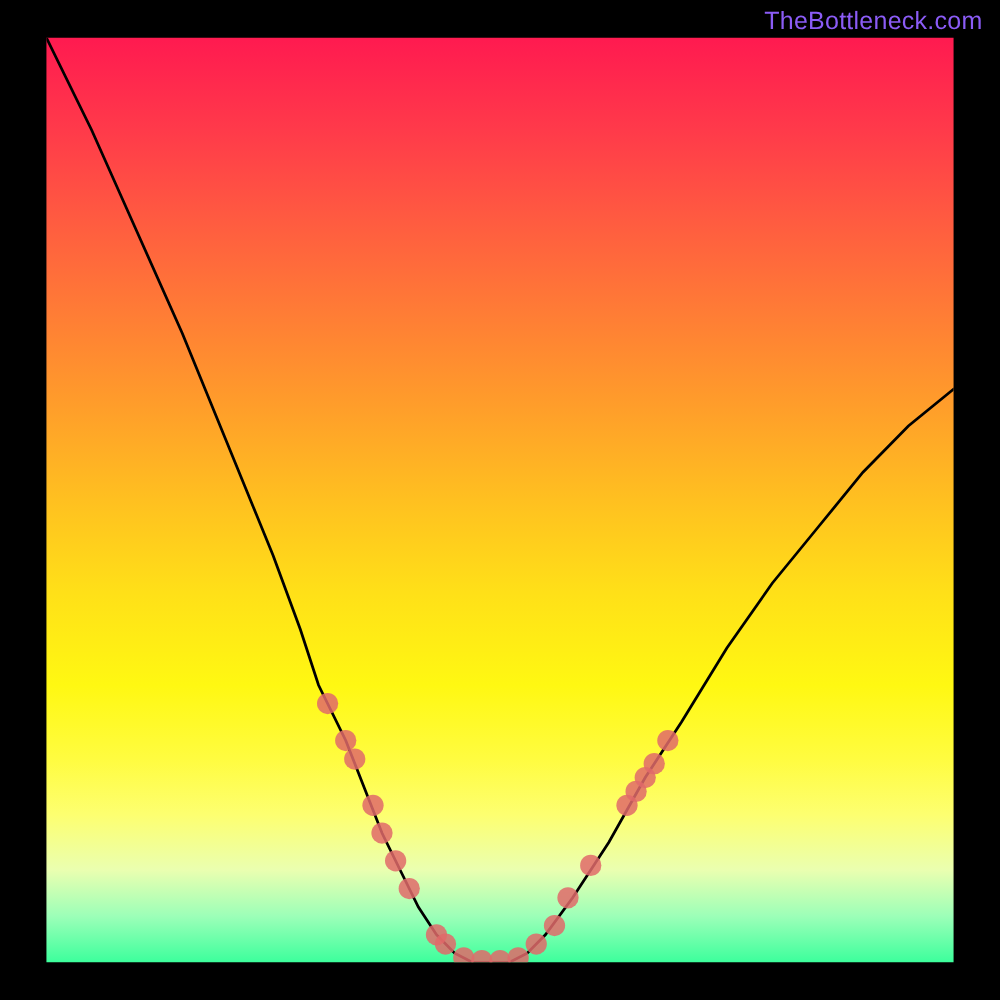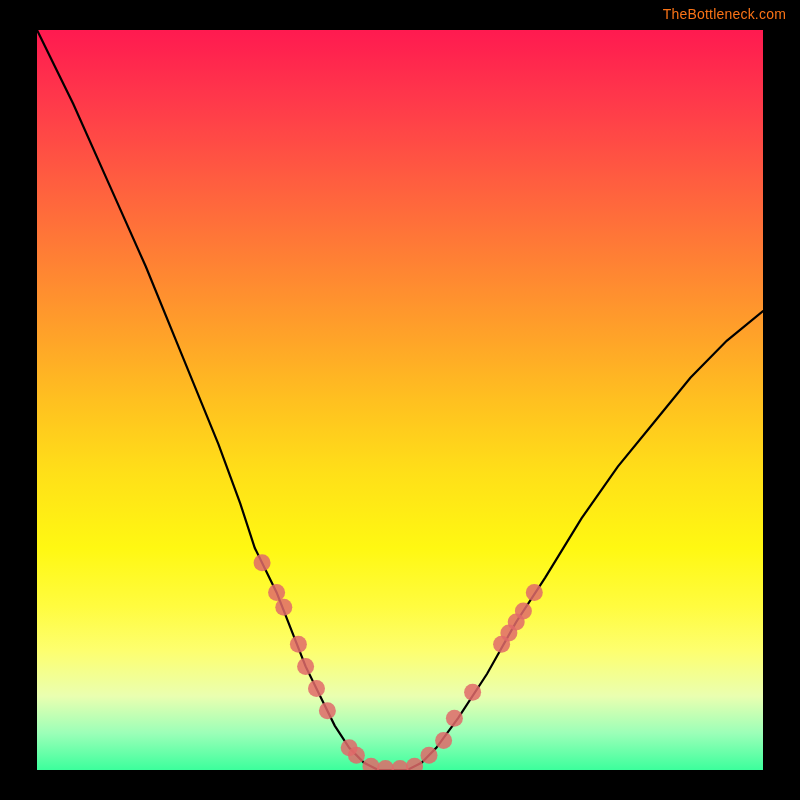--- a/index.html
+++ b/index.html
@@ -7,22 +7,22 @@
     width: 800px;
     height: 800px;
     background: #000;
     position: relative;
     font-family: Arial, sans-serif;
   }
   .watermark {
     position: absolute;
     top: 6px;
     right: 14px;
-    font-size: 14px;
-    color: #f97316;
+    font-size: 20px;
+    color: #8b5cf6;
     font-family: Arial, sans-serif;
     letter-spacing: 0.2px;
     z-index: 10;
   }
   .plot-area {
     position: absolute;
     left: 37px;
     top: 30px;
     width: 726px;
     height: 740px;

